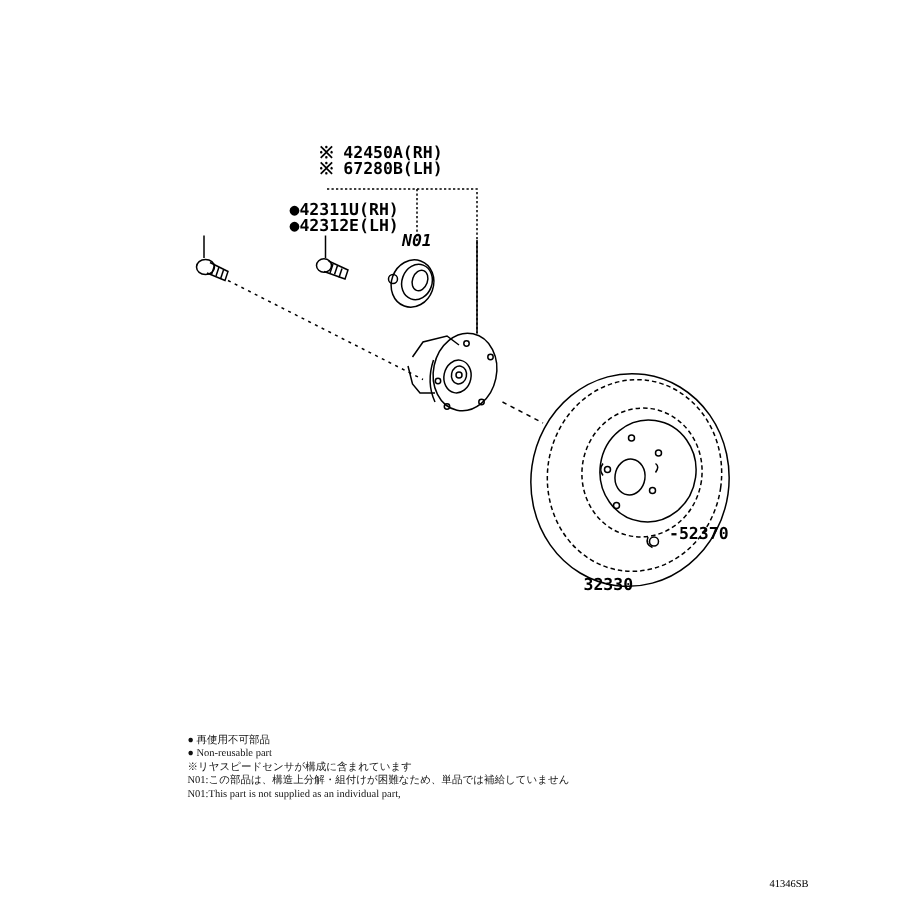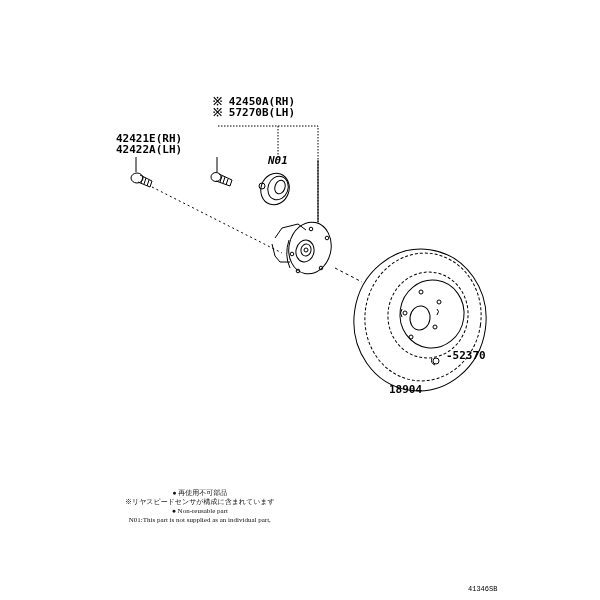--- a/index.html
+++ b/index.html
@@ -1,24 +1,24 @@
 <!DOCTYPE html>
 <html><head>
 <meta charset="utf-8">
 <style>
   html, body { margin: 0; padding: 0; background: #ffffff; }
   body { width: 600px; height: 600px; position: relative; overflow: hidden;
          font-family: "DejaVu Sans Mono", monospace; color: #000; }
-  .diagram { position: absolute; left: 0; top: 0; width: 600px; height: 600px; text-align: center; }
+  .diagram { position: absolute; left: 0; top: 0; width: 600px; height: 600px; }
   .lbl { position: absolute; font-family: "DejaVu Sans Mono", monospace; font-weight: bold;
          font-size: 11px; line-height: 11px; white-space: nowrap; letter-spacing: 0px; }
   .note { position: absolute; font-family: Liberation Serif, serif; font-size: 7px;
           line-height: 9px; white-space: nowrap; color: #111; margin-top: 30px; }
-  .ref { position: absolute; font-family: Liberation Mono, monospace; font-size: 7px;
-         white-space: nowrap; }
+  .ref { position: absolute; font-family: Liberation Serif, serif; font-size: 7px;
+         white-space: nowrap; margin-left: 45px; }
 </style>
 </head>
 <body>
 
 <div class="diagram">
 
   <svg width="600" height="600" viewBox="0 0 600 600" style="position:absolute;left:0;top:0">
     <g fill="none" stroke="#000" stroke-width="1">
 
       <path d="M218 126 L318 126 L318 224" stroke-dasharray="1.5 1.5"></path>
@@ -86,42 +86,43 @@
 
       <g>
         <circle cx="436" cy="361" r="3"></circle>
         <path d="M432 358 q-2 5 3 7"></path>
       </g>
     </g>
   </svg>
 
   <div class="lbl" style="left:213px;top:96px;">
     <span>※</span> <span>42450A(RH)</span><br>
-    <span>※</span> <span>57270B(LH)</span>
+    <span>※</span> <span>67280B(LH)</span>
   </div>
 
-  <div class="lbl" style="left:116px;top:133px;">
-    <span>42421E(RH)</span><br>
-    <span>42422A(LH)</span>
+
+  <div class="lbl" style="left:193px;top:134px;">
+    <span>●</span><span>42311U(RH)</span><br>
+    <span>●</span><span>42312E(LH)</span>
   </div>
-
 
   <div class="lbl" style="left:268px;top:155px;font-style:italic;">
     <span>N01</span>
   </div>
 
   <div class="lbl" style="left:446px;top:350px;">
     <span>-52370</span>
   </div>
 
   <div class="lbl" style="left:389px;top:384px;">
-    <span>18904</span>
+    <span>32330</span>
   </div>
 
   <div class="note" style="left:125px;top:459px;">
     <div>● 再使用不可部品</div>
+    <div>● Non-reusable part</div>
     <div>※リヤスピードセンサが構成に含まれています</div>
-    <div>● Non-reusable part</div>
+    <div>N01:この部品は、構造上分解・組付けが困難なため、単品では補給していません</div>
     <div>N01:This part is not supplied as an individual part,</div>
   </div>
 
   <div class="ref" style="left:468px;top:585px;">41346SB</div>
 </div>
 
 </body></html>

